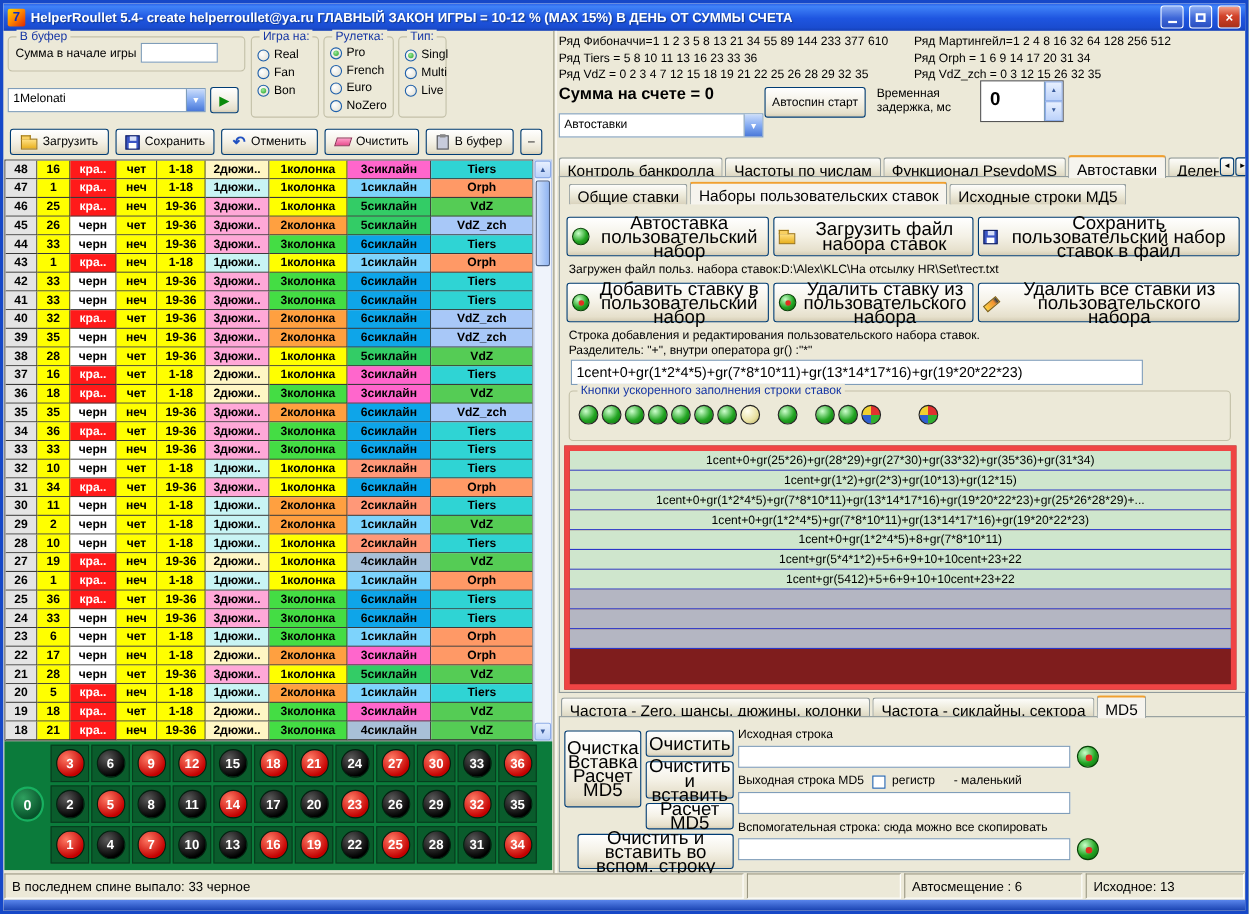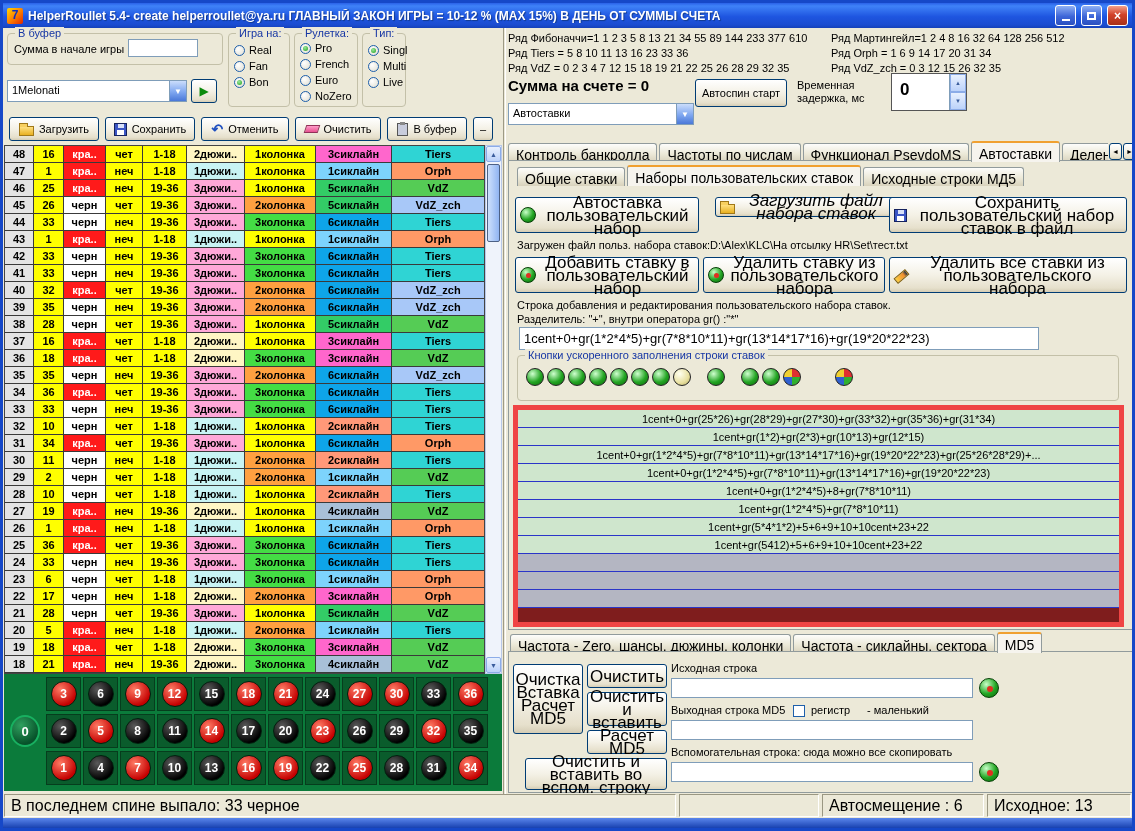--- a/index.html
+++ b/index.html
@@ -113,21 +113,21 @@
   .tabscroll{position:absolute;left:1106px;top:140px;display:flex;gap:1px;}
   .tabscroll .xpbtn{width:13px;height:17px;font-size:7px;padding:0;}
   .panel{position:absolute;border:1px solid #919B9C;background:#ECE9D8;}
   .panel-auto{left:505px;top:157px;width:627px;height:470px;}
   .tabs.inner{left:8px;top:4px;}
   .panel-md5{left:505px;top:648px;width:627px;height:142px;}
   .tabs.bottom{left:507px;top:629px;}
   
   .bigbtn{position:absolute;font-size:17px;line-height:13px;padding:2px 4px;}
   .ab1{left:6px;top:36px;width:184px;height:36px;}
-  .ab2{left:206px;top:36px;width:182px;height:20px;font-style:italic;}
+  .ab2{left:194px;top:36px;width:182px;height:36px;}
   .ab3{left:380px;top:36px;width:238px;height:36px;}
   .ab4{left:6px;top:96px;width:184px;height:36px;}
   .ab5{left:194px;top:96px;width:182px;height:36px;}
   .ab6{left:380px;top:96px;width:238px;height:36px;}
   .path-text{position:absolute;left:8px;top:78px;font-size:11px;white-space:nowrap;}
   .hint{position:absolute;font-size:11px;white-space:nowrap;}
   .bet-edit{position:absolute;left:10px;top:166px;width:520px;height:23px;font-size:13px;}
   .chips-box{left:8px;top:194px;width:602px;height:46px;}
   .chips-row{position:absolute;left:8px;top:12px;display:flex;align-items:center;}
   .chip-group{display:inline-flex;gap:3px;margin-right:16px;}
@@ -146,21 +146,21 @@
   .md-b2{left:78px;top:40px;width:80px;height:34px;}
   .md-b3{left:78px;top:78px;width:80px;height:24px;}
   .md-b4{left:16px;top:106px;width:142px;height:32px;}
   .md-input{position:absolute;width:302px;height:20px;}
   .roundbtn{position:absolute;width:20px;height:20px;border-radius:50%;border:1px solid #064006;padding:0;
     background:radial-gradient(circle at 35% 30%,#C8FFC8,#23A523 55%,#0B670B);}
   .roundbtn::after{content:"";position:absolute;left:7px;top:7px;width:6px;height:6px;border-radius:50%;background:#E03020;}
   .checkbox{position:absolute;width:12px;height:12px;border:1px solid #1D5FAB;background:#fff;}
   
   .statusbar{position:absolute;left:1px;top:791px;width:1127px;height:23px;display:flex;gap:3px;background:#ECE9D8;}
-  .spanel{border:1px solid;border-color:#9A9782 #FFFFFF #FFFFFF #9A9782;font-size:16px;display:flex;align-items:center;padding:0 6px;white-space:nowrap;overflow:hidden;}
+  .spanel{border:1px solid;border-color:#9A9782 #FFFFFF #FFFFFF #9A9782;font-size:12px;display:flex;align-items:center;padding:0 6px;white-space:nowrap;overflow:hidden;}
   .sp1{width:672px;} .sp2{width:140px;} .sp3{width:162px;} .sp4{flex:1;}
   .bottomband{position:absolute;left:0;right:0;top:815px;height:10px;background:linear-gradient(180deg,#5A86EC,#1841B0);}
 </style>
 </head>
 <body>
 
 <div class="window">
 
   <div class="titlebar">
     <span class="app-icon">7</span>
@@ -833,21 +833,20 @@
           </span>
         </div>
     </div>
 
     <div class="bets">
         <div class="bet-row">1cent+0+gr(25*26)+gr(28*29)+gr(27*30)+gr(33*32)+gr(35*36)+gr(31*34)</div>
         <div class="bet-row">1cent+gr(1*2)+gr(2*3)+gr(10*13)+gr(12*15)</div>
         <div class="bet-row">1cent+0+gr(1*2*4*5)+gr(7*8*10*11)+gr(13*14*17*16)+gr(19*20*22*23)+gr(25*26*28*29)+...</div>
         <div class="bet-row">1cent+0+gr(1*2*4*5)+gr(7*8*10*11)+gr(13*14*17*16)+gr(19*20*22*23)</div>
         <div class="bet-row">1cent+0+gr(1*2*4*5)+8+gr(7*8*10*11)</div>
-        <div class="bet-row">1cent+gr(1*2*4*5)+gr(7*8*10*11)</div>
         <div class="bet-row">1cent+gr(5*4*1*2)+5+6+9+10+10cent+23+22</div>
         <div class="bet-row">1cent+gr(5412)+5+6+9+10+10cent+23+22</div>
         <div class="bet-row empty"></div>
         <div class="bet-row empty"></div>
         <div class="bet-row empty"></div>
       </div>
   </div>
 
   <div class="tabs bottom">
       <div class="tab">Частота - Zero, шансы, дюжины, колонки</div>

